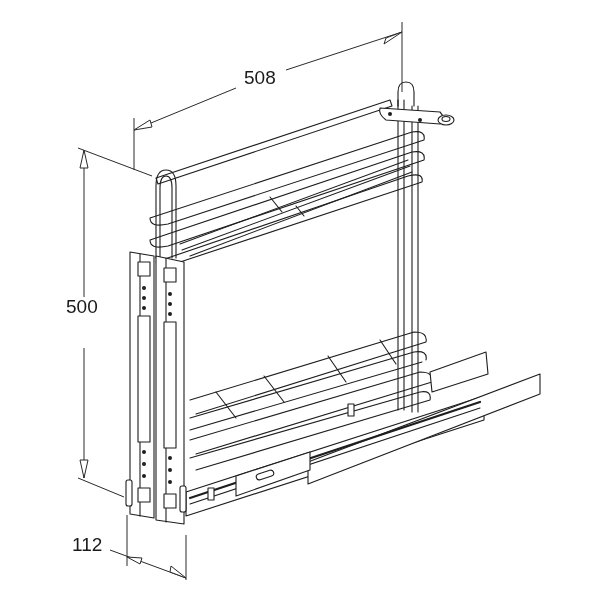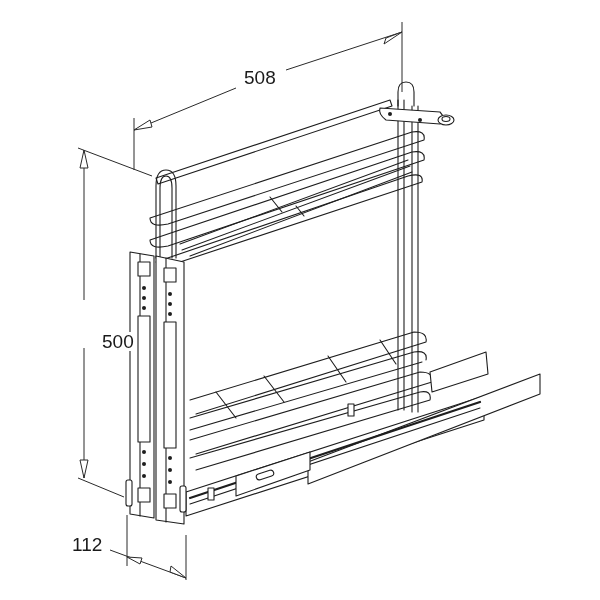--- a/index.html
+++ b/index.html
@@ -138,15 +138,15 @@
     <circle class="hole" cx="170" cy="458" r="2"></circle>
         <circle class="hole" cx="170" cy="470" r="2"></circle>
         <circle class="hole" cx="170" cy="482" r="2"></circle>
 
     <rect class="lnw" x="126" y="480" width="6" height="26" rx="2"></rect>
     <rect class="lnw" x="180" y="486" width="6" height="26" rx="2"></rect>
   </g>
 </svg>
 
   <span class="dim-label" style="left:242px; top:68px;">508</span>
-  <span class="dim-label" style="left:64px; top:332px;margin-left:36px;">500</span>
+  <span class="dim-label" style="left:64px; top:297px;">500</span>
   <span class="dim-label" style="left:70px; top:535px;text-align:right;">112</span>
 </div>
 
 </body></html>

